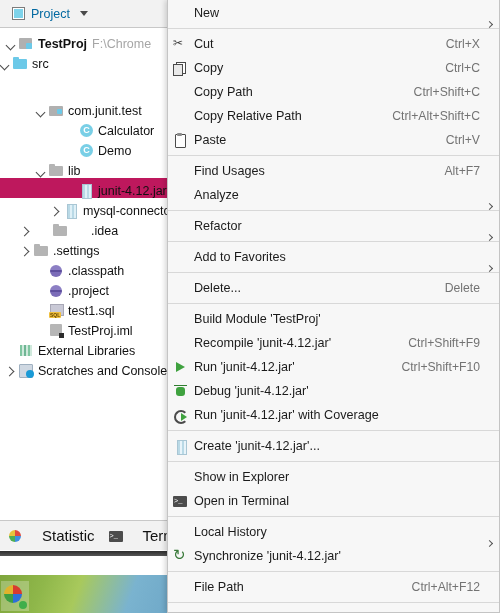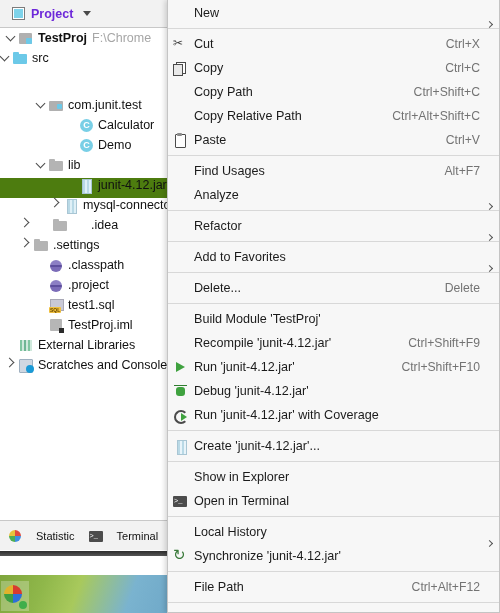--- a/index.html
+++ b/index.html
@@ -12,29 +12,29 @@
   }
 
   
   #ide-panel { position:absolute; left:0; top:0; width:172px; height:613px;
                background:#ffffff; border-right:1px solid #a9a9a9; }
 
   #panel-header { height:28px; background:#f2f2f2; border-bottom:1px solid #c8c8c8;
                   display:flex; align-items:center; padding-left:12px; gap:6px; }
   .pj-icon { width:13px; height:13px; border:1px solid #7c7c7c; background:#7ed3ea;
              box-shadow:inset 0 0 0 1px #ffffff; flex:none; }
-  #panel-title { font-size:12.5px; color:#6d28d9;font-weight:bold; }
+  #panel-title { font-size:12.5px; color:#0369a1; }
   .caret-dn { width:0;height:0;border-left:4px solid transparent;border-right:4px solid transparent;
               border-top:5px solid #4a4a4a; margin-left:4px; }
 
   #tree { position:absolute; top:28px; left:0; right:0; bottom:93px;
           background:#fff; overflow:hidden; padding-top:3px; }
-  .row { height:20px; display:flex; align-items:flex-start; white-space:nowrap;
+  .row { height:20px; display:flex; align-items:flex-end; white-space:nowrap;
          font-size:12.5px; position:relative; }
-  .row.sel { background:#4d7c0f; }
+  .row.sel { background:#be185d; }
   .arrow { width:11px; height:11px; flex:none; position:relative; margin-right:2px; }
   .arrow.open::after, .arrow.closed::after {
     content:""; position:absolute; left:1px; top:2px; width:6px; height:6px;
     border-right:1.6px solid #4b4b4b; border-bottom:1.6px solid #4b4b4b;
   }
   .arrow.open::after  { transform:rotate(45deg); }
   .arrow.closed::after{ transform:rotate(-45deg); left:0px; top:1px;}
   .ico { width:15px;height:15px;flex:none;margin-right:4px;position:relative; }
 
   
@@ -75,21 +75,21 @@
   .ico.scr::after{content:"";position:absolute;right:0px;bottom:0px;width:8px;height:8px;border-radius:50%;
       background:#1a9ad6;}
   .lbl { color:#111; }
   .lbl.bold { font-weight:bold; }
   .lbl.dim { color:#a6a6a6; margin-left:5px; }
 
   
   #tool-tabs { position:absolute; left:0; bottom:63px; width:171px; height:30px;
                background:#f2f2f2; border-top:1px solid #c8c8c8; display:flex;
                align-items:center; gap:14px; padding-left:8px; }
-  .tt { display:flex; align-items:center; gap:14px; font-size:11px; color:#111; }
+  .tt { display:flex; align-items:center; gap:20px; font-size:15px; color:#111; }
   .tt-ico { width:14px;height:14px;flex:none;position:relative; }
   .tt-ico.stat::before{content:"";position:absolute;inset:1px;border-radius:50%;
       background:conic-gradient(#e04a3f 0 25%,#3f8fe0 25% 50%,#4fae52 50% 75%,#e8c33c 75% 100%);}
   .tt-ico.term::before{content:"";position:absolute;left:0;top:2px;width:14px;height:11px;
       background:#4c4c4c;border-radius:1px;}
   .tt-ico.term::after{content:">_";position:absolute;left:1px;top:2px;font-size:7px;color:#fff;
       line-height:11px;font-family:"Liberation Mono",monospace;}
 
   #editor-strip { position:absolute; left:0; bottom:38px; width:171px; height:25px;
                   background:#ffffff; border-top:1px solid #ffffff; }

